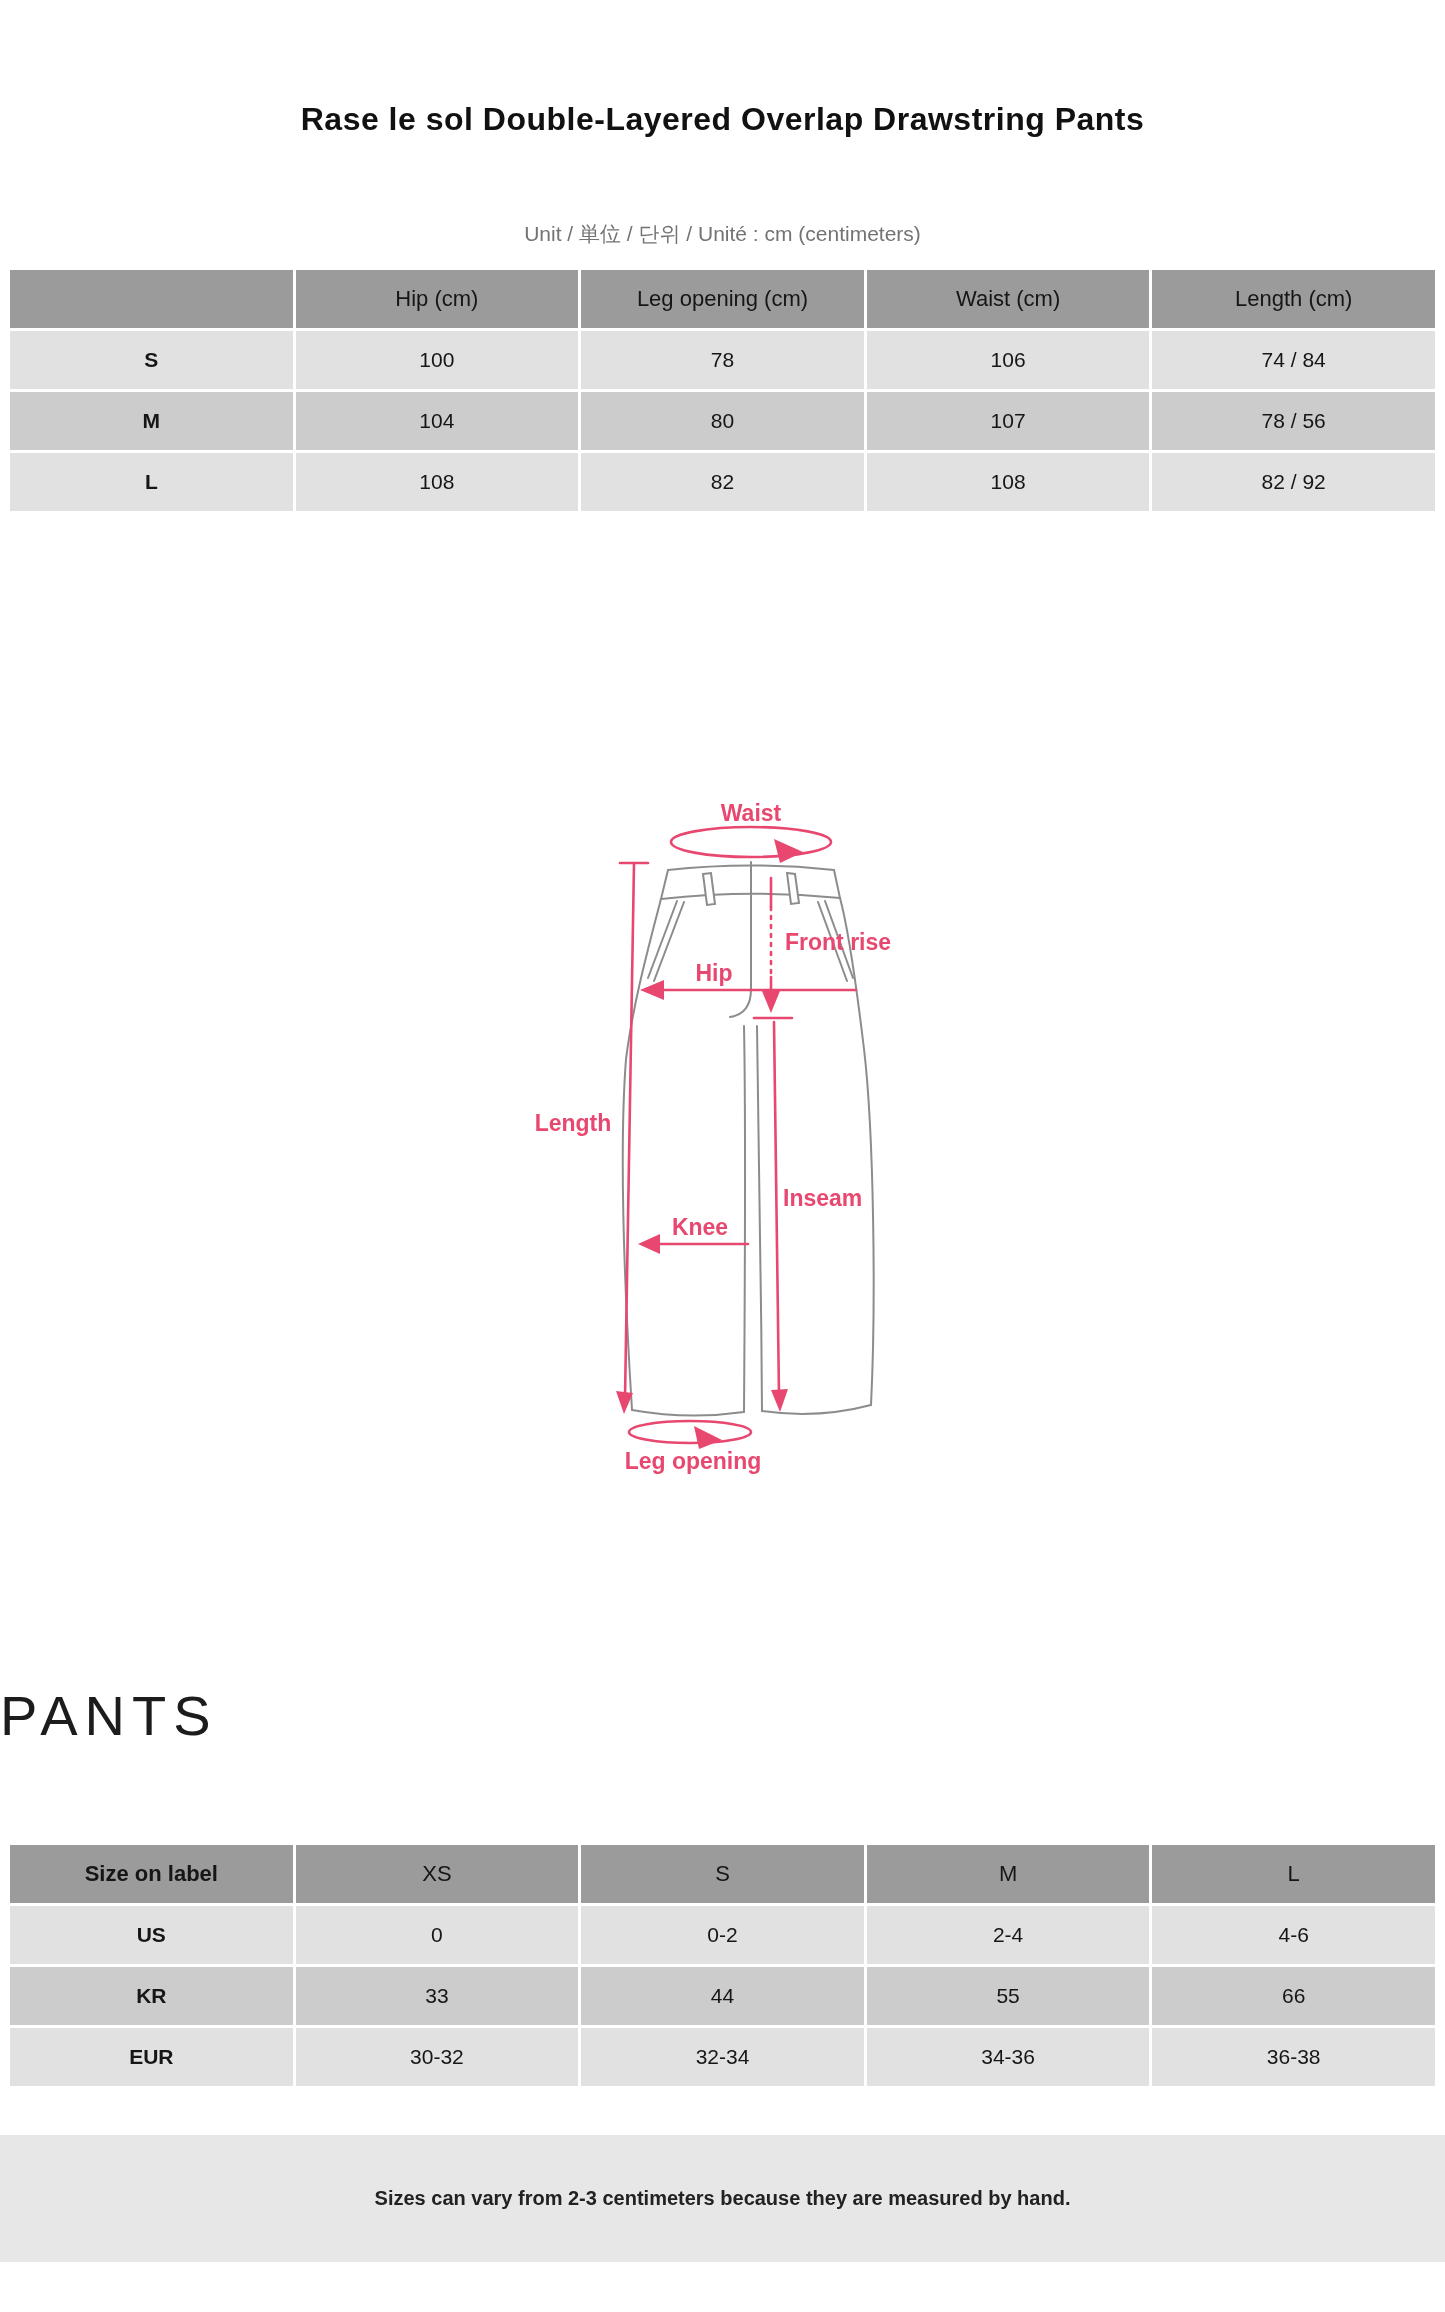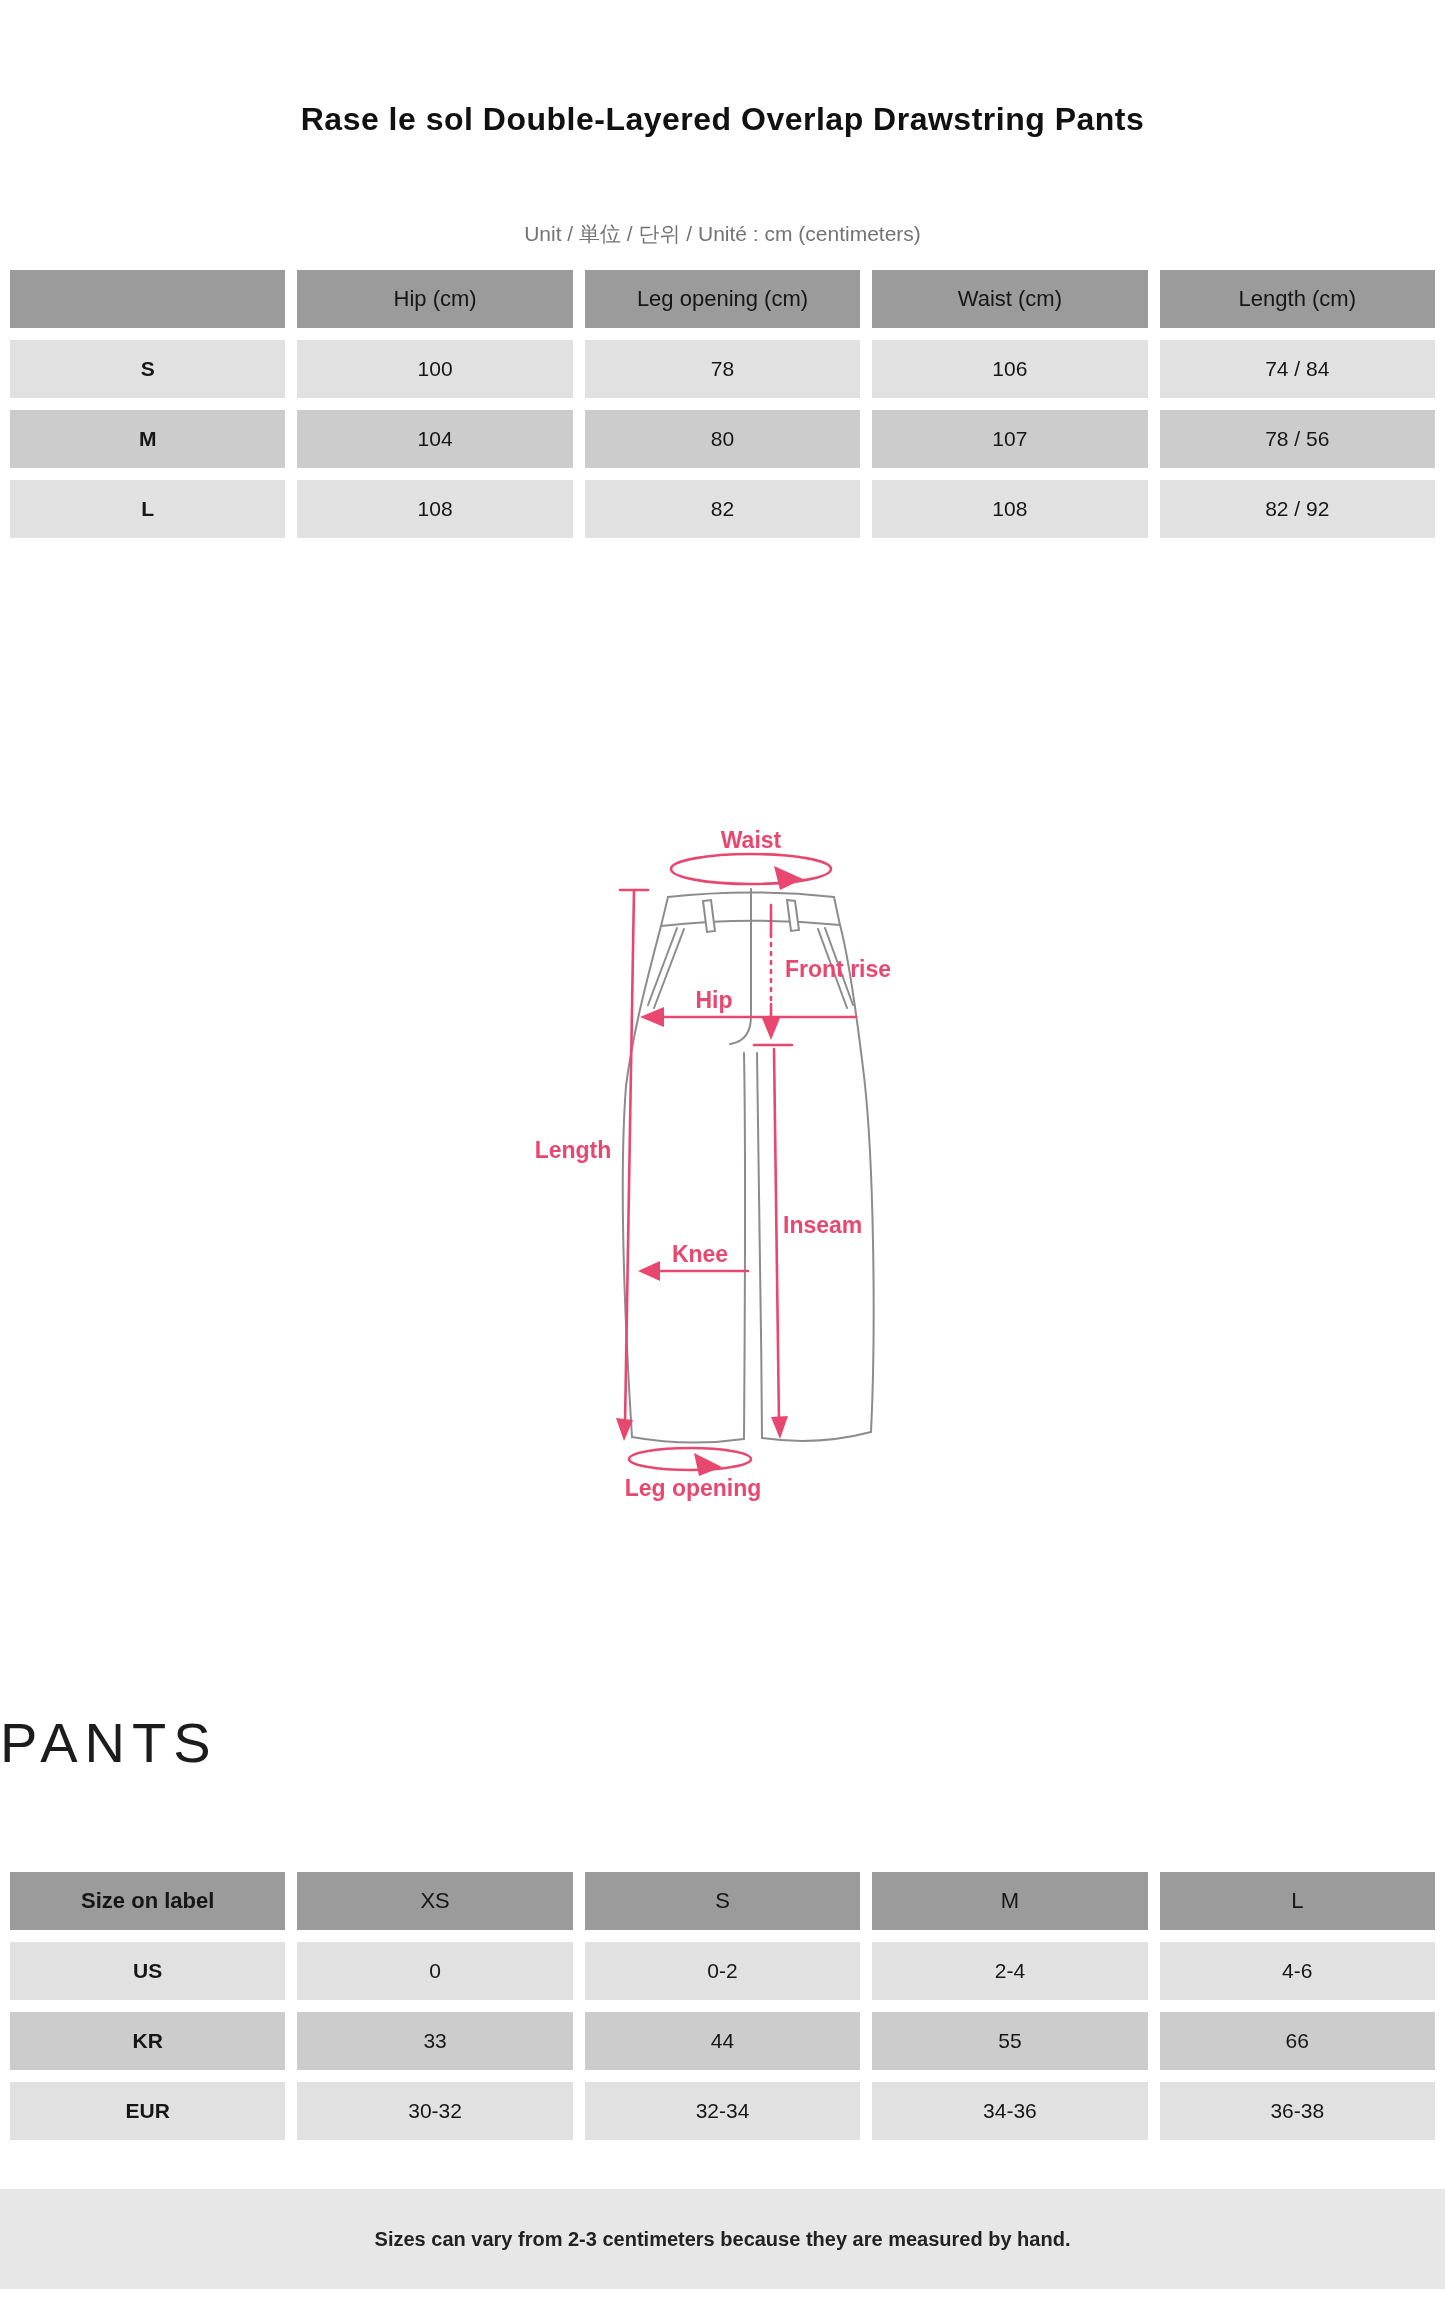--- a/index.html
+++ b/index.html
@@ -23,21 +23,21 @@
     text-align:center;
     font-size:21px; line-height:28px;
     color:#737373;
   }
   
   .size-table {
     margin:22px 10px 0 10px;
     display:grid;
     grid-template-columns:repeat(5, 1fr);
     grid-auto-rows:58px;
-    gap:12px;
+    gap:3px;
     background:#ffffff;
   }
   .size-table .cell {
     display:flex; align-items:center; justify-content:center;
     font-size:21px;
     color:#161616;
   }
   .size-table .head   { background:#9b9b9b; font-size:22px; }
   .size-table .light  { background:#e1e1e1; }
   .size-table .dark   { background:#cccccc; }
@@ -61,21 +61,21 @@
     text-align:left;
     font-size:56px; line-height:58px;
     font-weight:normal;
     letter-spacing:7px;
     color:#1c1c1c;
   }
   .table2 { margin-top:100px; }
   
   .footer-band {
     margin-top:49px;
-    height:100px;
+    height:127px;
     background:#e7e7e7;
     display:flex; align-items:center; justify-content:center;
   }
   .footer-band .note {
     font-size:20px; font-weight:bold; color:#222;
   }
 </style>
 </head>
 <body>
 

